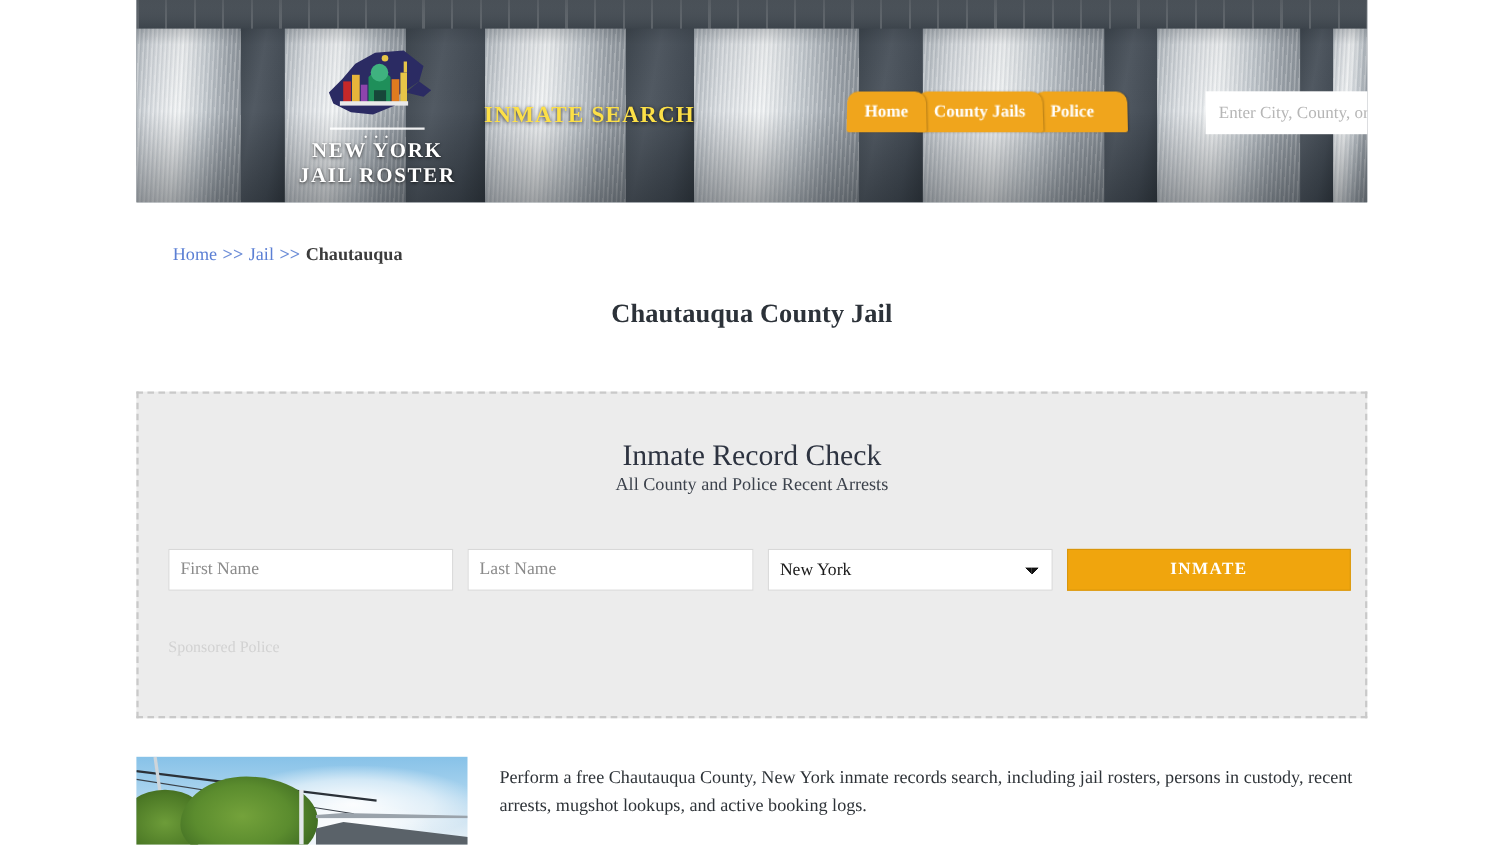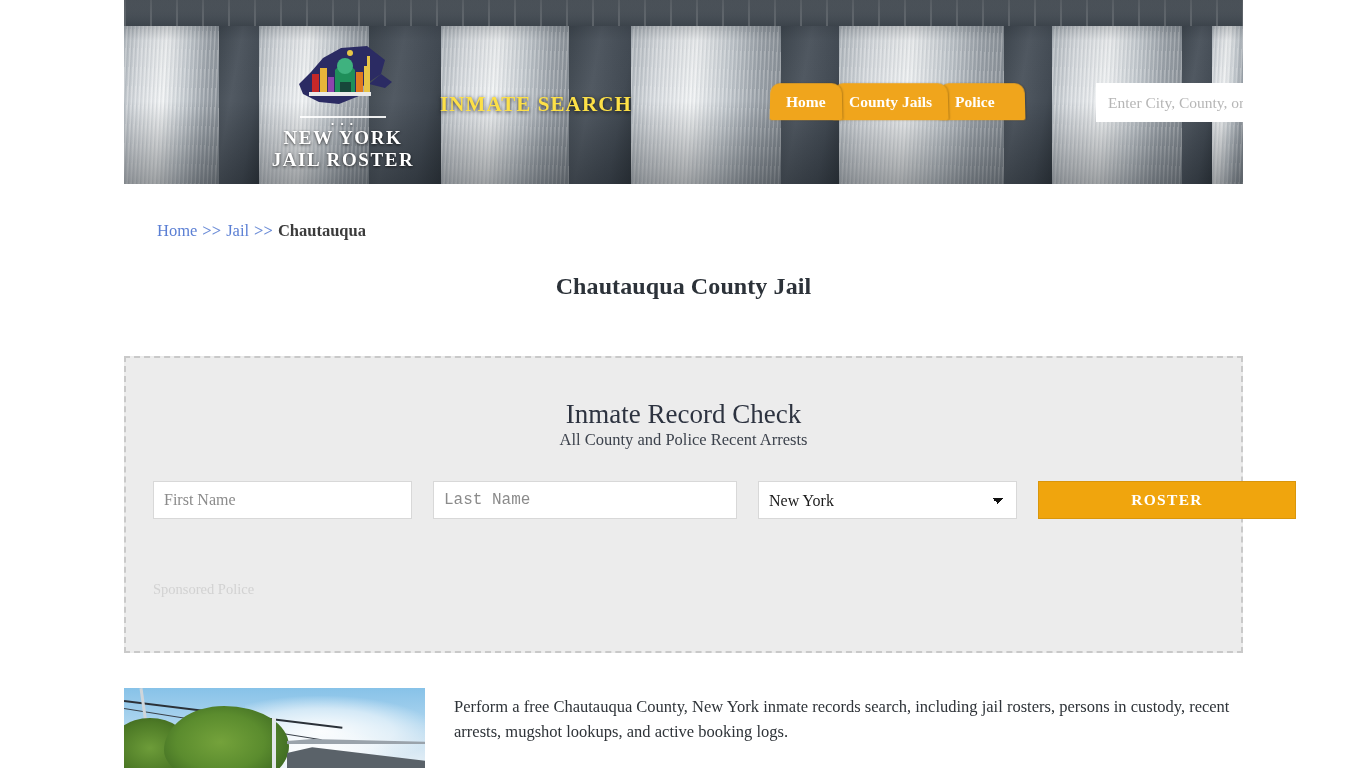--- a/index.html
+++ b/index.html
@@ -125,31 +125,31 @@
   .widget h2 {
     margin:0; padding-top:41px;
     text-align:center; font-size:27px; font-weight:400; color:#2d3340;
     font-family:"Liberation Serif", serif;
   }
   .widget .sub {
     text-align:center; font-size:16.5px; color:#3c424c;
     font-family:"Liberation Serif", serif;
   }
   .form-row {
-    position:absolute; left:27px; top:123px;
-    display:flex; gap:21px;
+    position:absolute; left:27px; top:141px;
+    display:flex; gap:13px;
   }
   .fld {
     height:38px; border:1px solid #d8d8d8; background:#fff;
     padding:0 10px; font-family:"Liberation Serif", serif;
     font-size:16px; color:#444; outline:none;
   }
   .fld::placeholder { color:#8b8b8b; }
   #first-name { width:259px; }
-  #last-name  { width:304px;font-family:Liberation Mono, monospace; }
+  #last-name  { width:260px; }
   #state-select {
     width:259px; height:38px; border:1px solid #d8d8d8; background:#fff;
     padding:0 10px; font-family:"Liberation Serif", serif; font-size:16px;
     color:#1a1a1a; outline:none; appearance:none; -webkit-appearance:none;
     background-image: linear-gradient(45deg, transparent 50%, #111 50%), linear-gradient(135deg, #111 50%, transparent 50%);
     background-position: calc(100% - 18px) 16px, calc(100% - 12px) 16px;
     background-size: 6px 6px, 6px 6px;
     background-repeat: no-repeat;
     cursor:pointer;
   }
@@ -290,21 +290,21 @@
   <div class="widget">
     <h2>Inmate Record Check</h2>
     <div class="sub">All County and Police Recent Arrests</div>
 
     <div class="form-row">
       <input id="first-name" class="fld" type="text" placeholder="First Name" style="">
       <input id="last-name" class="fld" type="text" placeholder="Last Name" style="">
       <select id="state-select">
         <option>New York</option>
       </select>
-      <button class="search-btn">ROSTER</button>
+      <button class="search-btn">INMATE</button>
     </div>
 
     <div class="sponsored">Sponsored Police</div>
   </div>
 
   <div class="content">
     <div class="thumb">
       <div class="cloud1"></div>
         <div class="cloud2"></div>
       <div class="wire1"></div>

